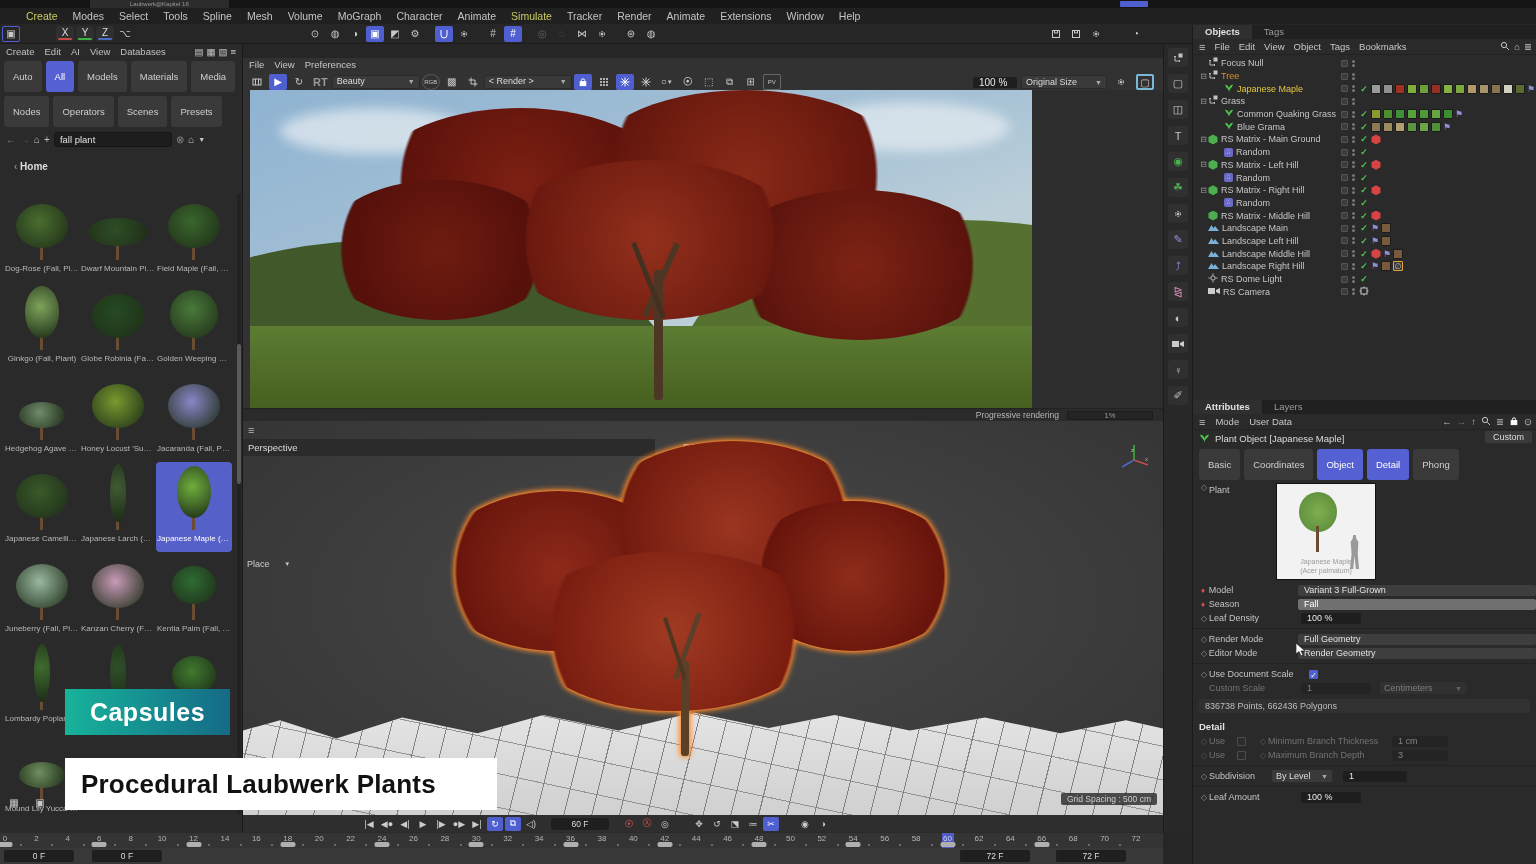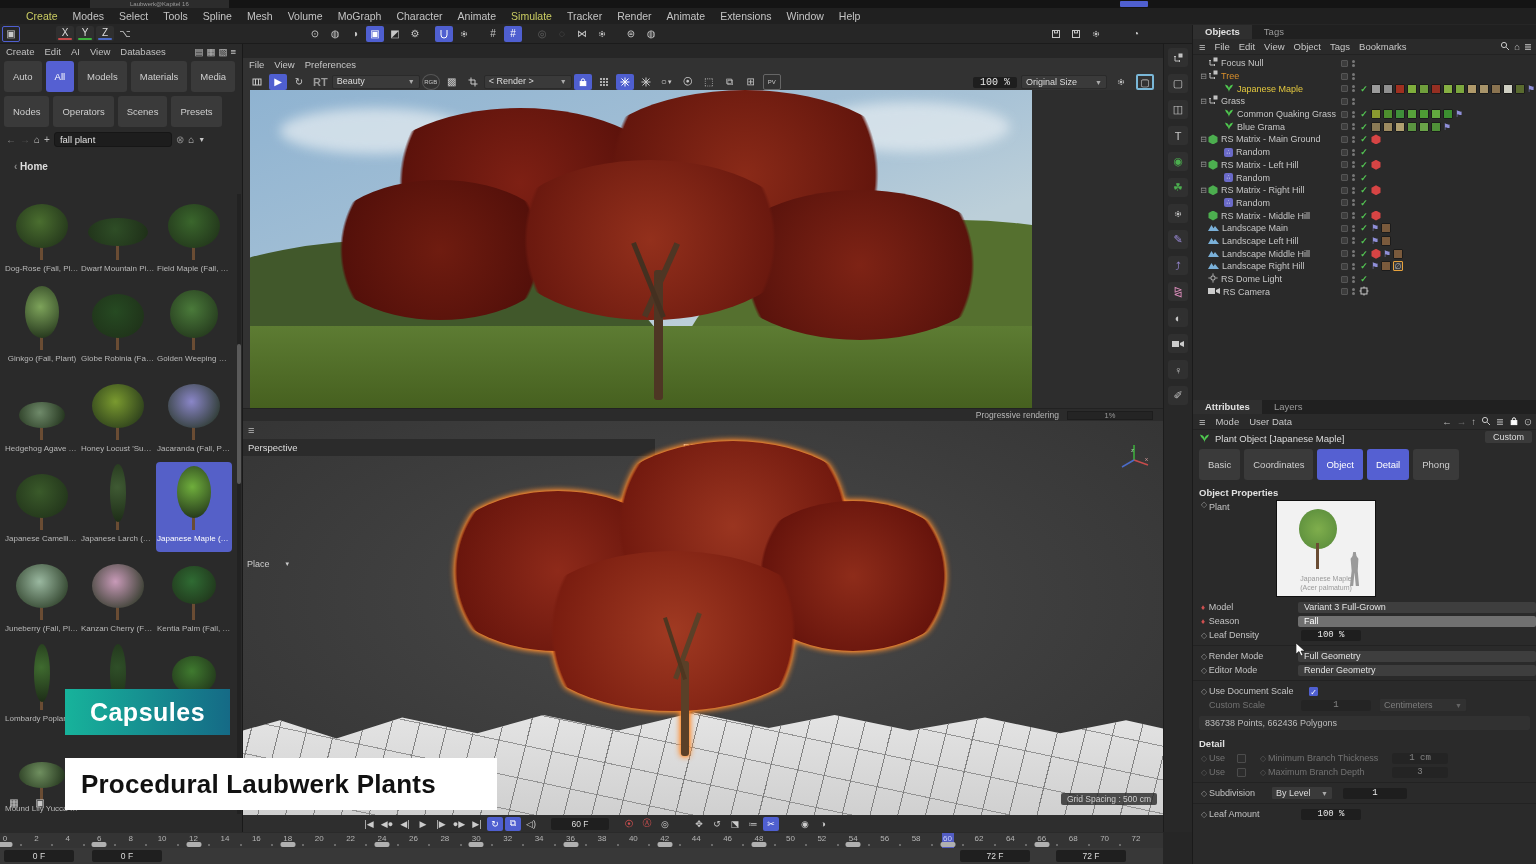--- a/index.html
+++ b/index.html
@@ -130,21 +130,21 @@
   #attr-title { height:16px; gap:5px; padding-left:6px; font-size:9.5px; color:#ddd; position:relative; }
   #custom-chip { position:absolute; right:4px; top:1px; background:#3a3a3a; border-radius:2px; padding:1px 8px; font-size:9px; }
   #attr-tabbtns { gap:4px; padding:3px 6px; }
   .sect { font-weight:bold; color:#e0e0e0; font-size:9.5px; padding:4px 0 2px 6px; }
   .arow { display:flex; align-items:center; height:14px; padding-left:8px; font-size:9px; color:#c4c4c4; position:relative; }
   .arow .key { width:8px; color:#8a8a8a; font-size:8px; }
   .arow .key.red { color:#d05050; }
   .arow .lbl { width:92px; }
   .vpill { background:#3e3e3e; border-radius:2px; height:11px; line-height:11px; padding:0 6px; color:#e2e2e2; min-width:238px; }
   .vpill.lt { background:#707070; color:#fff; }
-  .vbox { background:#1e1e1e; border-radius:2px; height:11px; line-height:11px; padding:0 6px; color:#e8e8e8; min-width:60px; text-align:center;font-family:Liberation Mono, monospace; }
+  .vbox { background:#1e1e1e; border-radius:2px; height:11px; line-height:11px; padding:0 6px; color:#e8e8e8; min-width:60px; text-align:left; }
   .cb { width:9px; height:9px; border:1px solid #777; border-radius:1px; background:#2f2f2f; }
   .cb.on { background:#4f5fd0; border-color:#4f5fd0; color:#fff; font-size:8px; line-height:9px; text-align:center; }
   .grayed { opacity:.45; }
   .divline { border-top:1px solid #222; margin:3px 0; }
   #thumbbox { position:absolute; left:83px; top:0; width:100px; height:97px; background:#f2f2f2; border:1px solid #111; color:#9a9a9a; font-size:7px; text-align:center; overflow:hidden; }
   #thumb-tree { position:absolute; left:18px; top:8px; width:46px; height:60px; }
   #thumb-person { position:absolute; right:14px; bottom:10px; width:13px; height:34px; background:#9a9a9a; clip-path:polygon(40% 0,60% 0,65% 12%,80% 20%,75% 55%,85% 100%,60% 100%,50% 60%,40% 100%,15% 100%,28% 55%,20% 20%,35% 12%); }
   #ptscount { margin:4px 6px; background:#313131; border-radius:2px; padding:2px 6px; font-size:9px; color:#bdbdbd; }
   #cursor { position:absolute; left:103px; top:243px; width:9px; height:13px; z-index:5; }
 
@@ -1125,21 +1125,20 @@
       <span>Plant Object [Japanese Maple]</span>
       <span id="custom-chip">Custom</span>
     </div>
     <div id="attr-tabbtns" class="row">
         <span class="pill">Basic</span>
         <span class="pill">Coordinates</span>
         <span class="pill active">Object</span>
         <span class="pill active">Detail</span>
         <span class="pill">Phong</span>
       </div>
-    <div class="sect">Object Properties</div>
 
     <div class="arow" style="height:100px; align-items:flex-start;">
       <span class="key">◇</span>
         <span class="lbl" style="padding-top:2px">Plant</span>
       <span style="padding-top:2px;color:#999">›</span>
       <div id="thumbbox">
         <div id="thumb-tree">
           <div class="canopy" style="left:4px;top:0;width:38px;height:40px;background:radial-gradient(circle,#7fae4c,#55883a)"></div>
           <div class="trunkk" style="left:21px;top:34px;height:26px"></div>
         </div>

